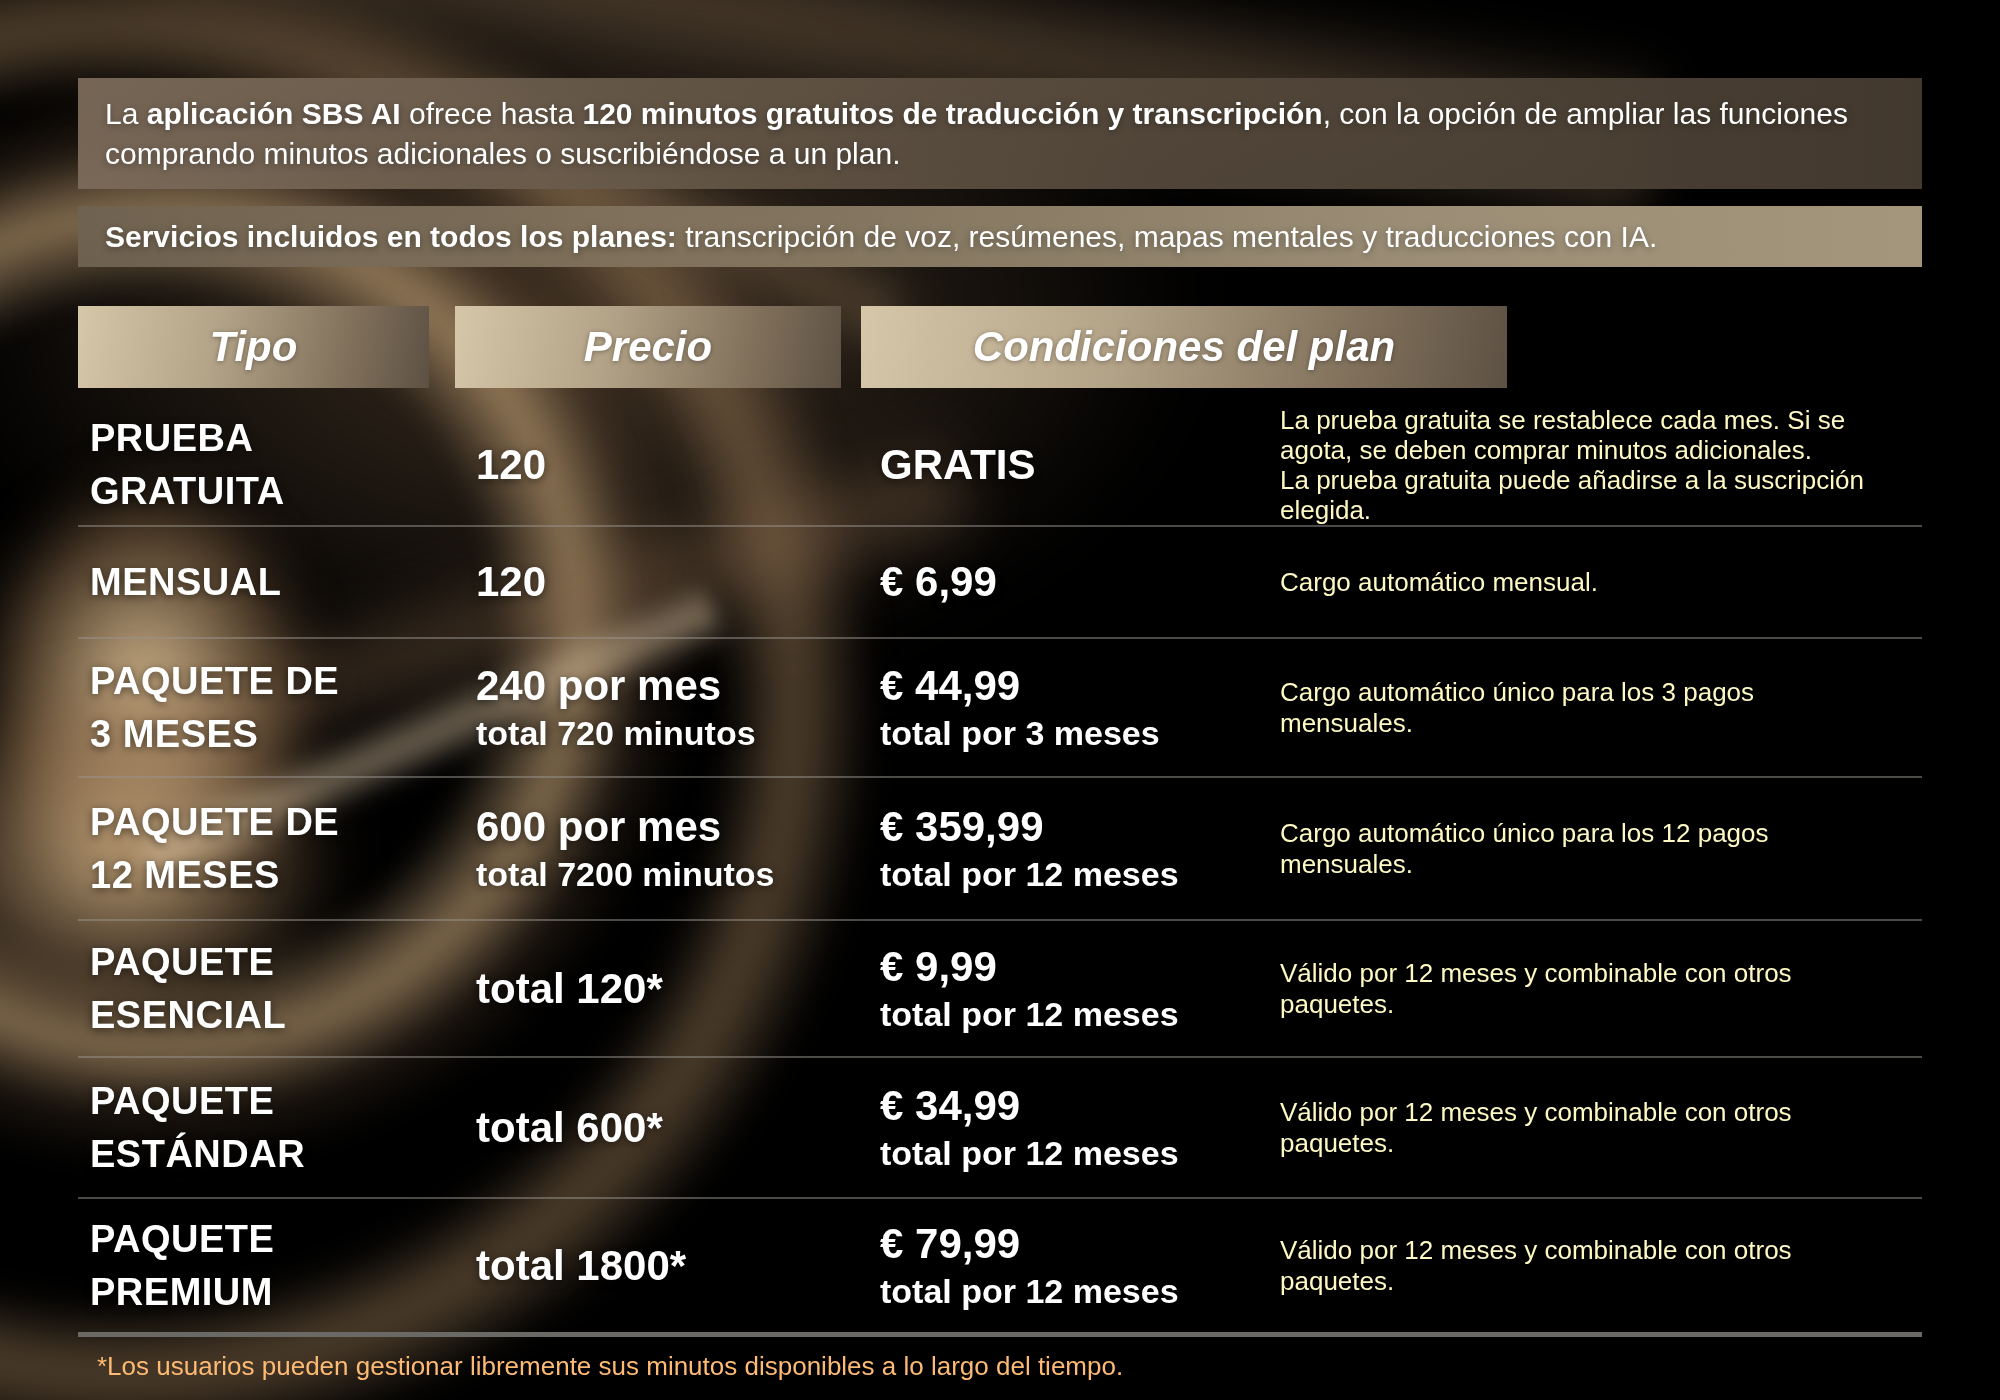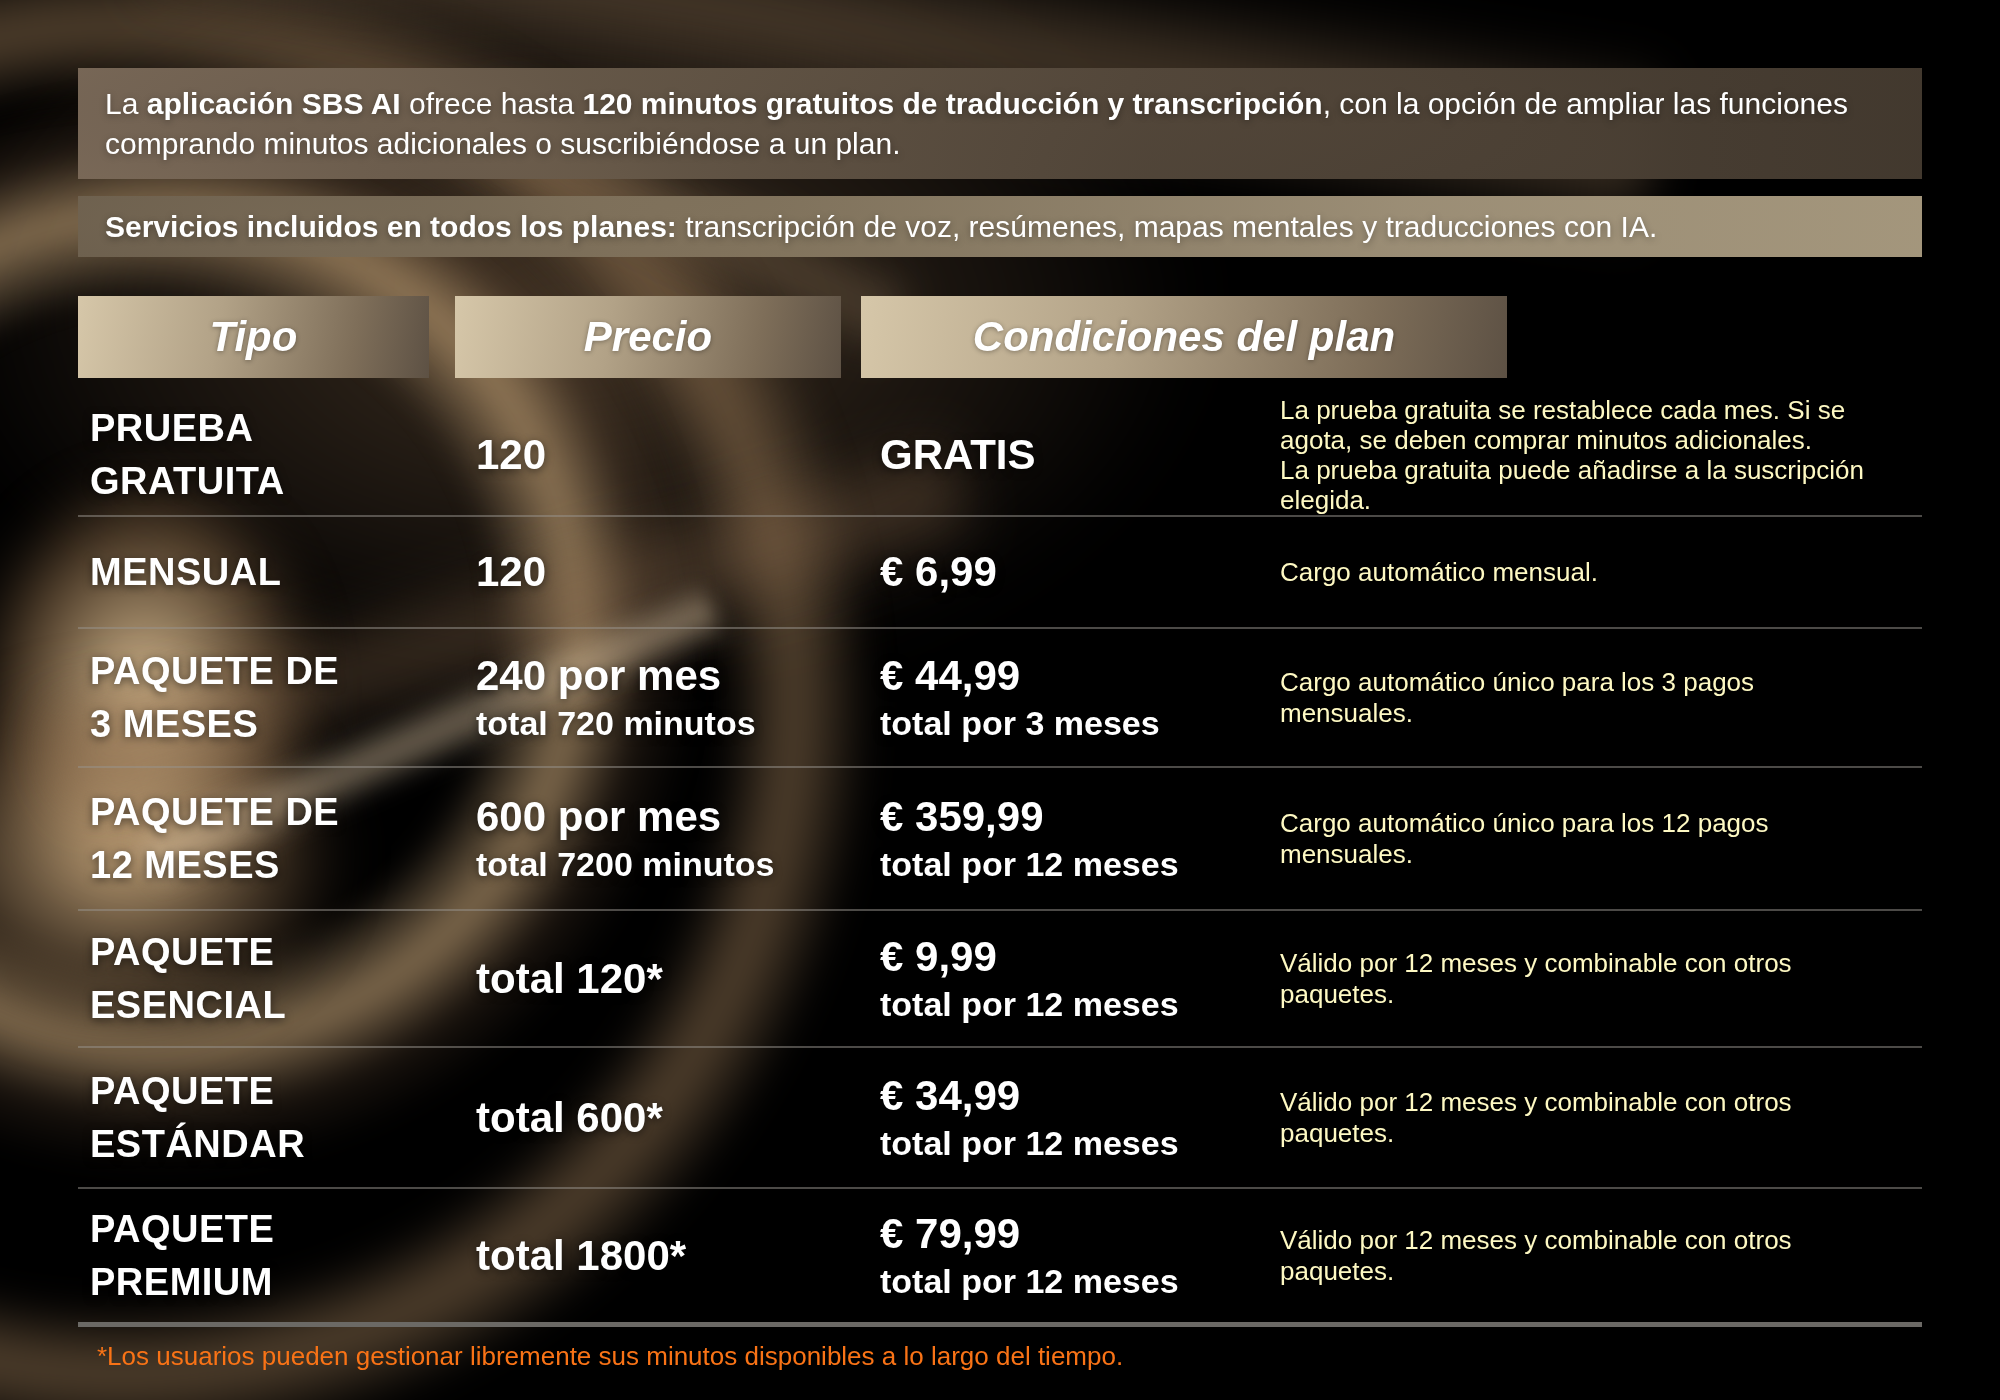--- a/index.html
+++ b/index.html
@@ -32,21 +32,21 @@
     background:linear-gradient(180deg, transparent, rgba(148,114,82,.40) 50%, transparent);
     filter:blur(26px);}
   .ribbon3{left:460px;top:170px;width:460px;height:100px;transform:rotate(26deg);
     background:linear-gradient(180deg, transparent, rgba(170,140,105,.32) 50%, transparent);
     filter:blur(18px);}
   .ribbon4{left:120px;top:700px;width:620px;height:70px;transform:rotate(-24deg);
     background:linear-gradient(180deg, transparent, rgba(225,200,165,.5) 50%, transparent);
     filter:blur(10px);}
 
   
-  .content{position:absolute;left:78px;top:0;width:1844px;}
+  .content{position:absolute;left:78px;top:10px;width:1844px;}
   .banner{box-sizing:border-box;display:flex;flex-direction:column;justify-content:center;
     padding-left:27px;font-size:30px;line-height:40px;font-weight:400;
     text-shadow:0 2px 7px rgba(0,0,0,.35);}
   .banner b{font-weight:700;}
   .banner1{margin-top:68px;height:111px;
     background:linear-gradient(90deg, rgba(124,107,90,.94) 0%, rgba(104,90,74,.94) 28%, rgba(84,72,59,.95) 58%, rgba(69,59,48,.96) 100%);}
   .banner2{margin-top:17px;height:61px;
     background:linear-gradient(90deg, rgba(111,98,80,.95) 0%, rgba(133,119,96,.95) 38%, rgba(161,147,122,.96) 72%, rgba(170,156,129,.96) 100%);}
 
   .thead{margin-top:39px;display:flex;font-style:italic;}
@@ -69,21 +69,21 @@
   .c-tipo{padding-left:12px;font-size:38px;font-weight:700;line-height:53px;letter-spacing:.5px;
     white-space:pre-line;text-shadow:0 2px 8px rgba(0,0,0,.55);}
   .c-dur{padding-left:21px;}
   .c-precio{padding-left:11px;}
   .main{font-size:42px;font-weight:700;line-height:50px;text-shadow:0 2px 8px rgba(0,0,0,.55);}
   .sub{font-size:34px;font-weight:700;line-height:44px;text-shadow:0 2px 8px rgba(0,0,0,.55);}
   .c-cond{padding-left:5px;font-size:26px;font-weight:400;line-height:31px;color:#fef9c3;
     white-space:pre-line;}
   .r1 .c-cond{line-height:30px;}
 
-  .footnote{margin-top:14px;padding-left:19px;font-size:26px;color:#f97316;}
+  .footnote{margin-top:14px;padding-left:19px;font-size:26px;color:#fdba74;}
 </style>
 </head>
 <body>
 
 <div class="canvas">
 
   <div class="bg">
     <div class="wash"></div>
     <div class="ring2"></div>
     <div class="ring1"></div>

